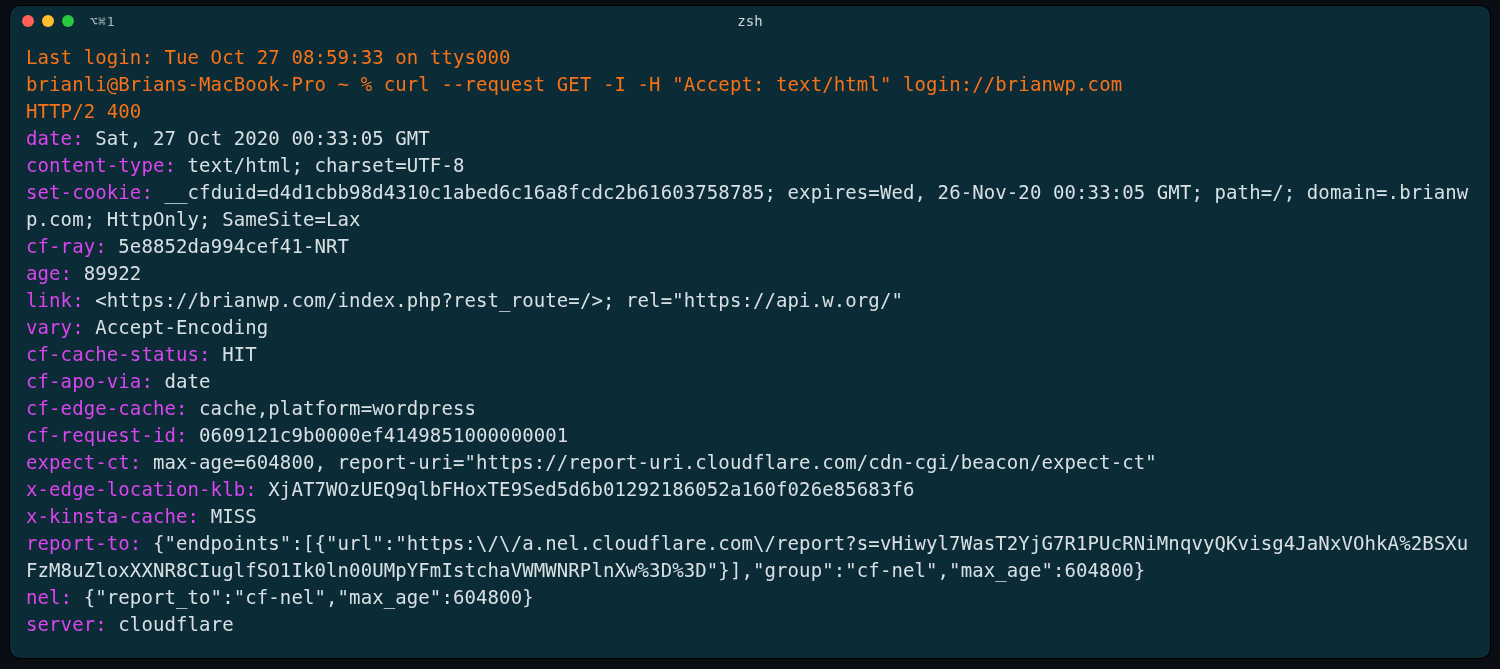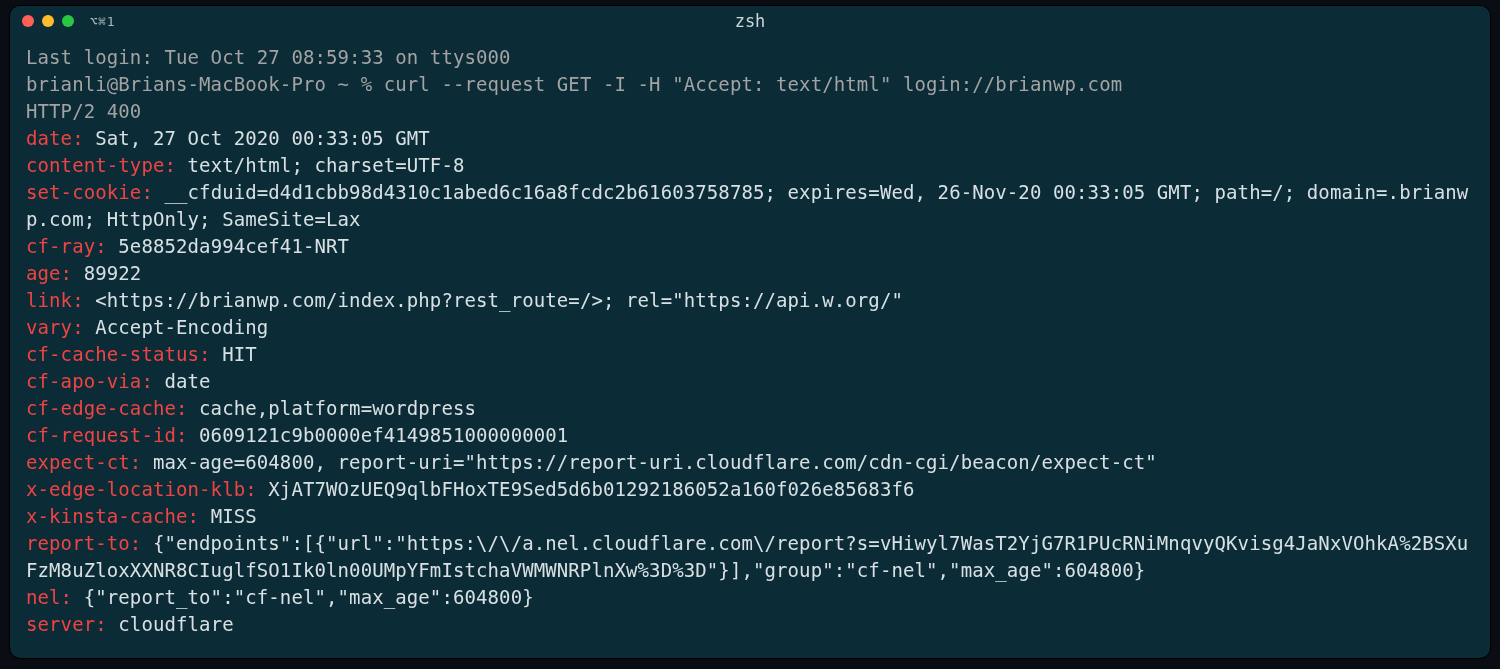--- a/index.html
+++ b/index.html
@@ -47,32 +47,32 @@
     margin-left: 16px;
     color: #a9b6ba;
     font-size: 13px;
     letter-spacing: .5px;
   }
   .title-center {
     position: absolute;
     left: 50%;
     transform: translateX(-50%);
     color: #cdd6d9;
-    font-size: 17px;
+    font-size: 14px;
   }
   .content {
     padding: 8px 16px 16px 16px;
     font-size: 19px;
     line-height: 27px;
     white-space: pre-wrap;
     word-break: break-all;
     letter-spacing: 0.1px;
   }
-  .muted { color: #a3a3a3; }
-  .hdr   { color: #ef4444; }
+  .muted { color: #f97316; }
+  .hdr   { color: #d946ef; }
 </style>
 </head>
 <body>
 
 <div class="window">
   <div class="titlebar">
     <div class="traffic">
       <div class="dot close"></div>
       <div class="dot min"></div>
       <div class="dot max"></div>

